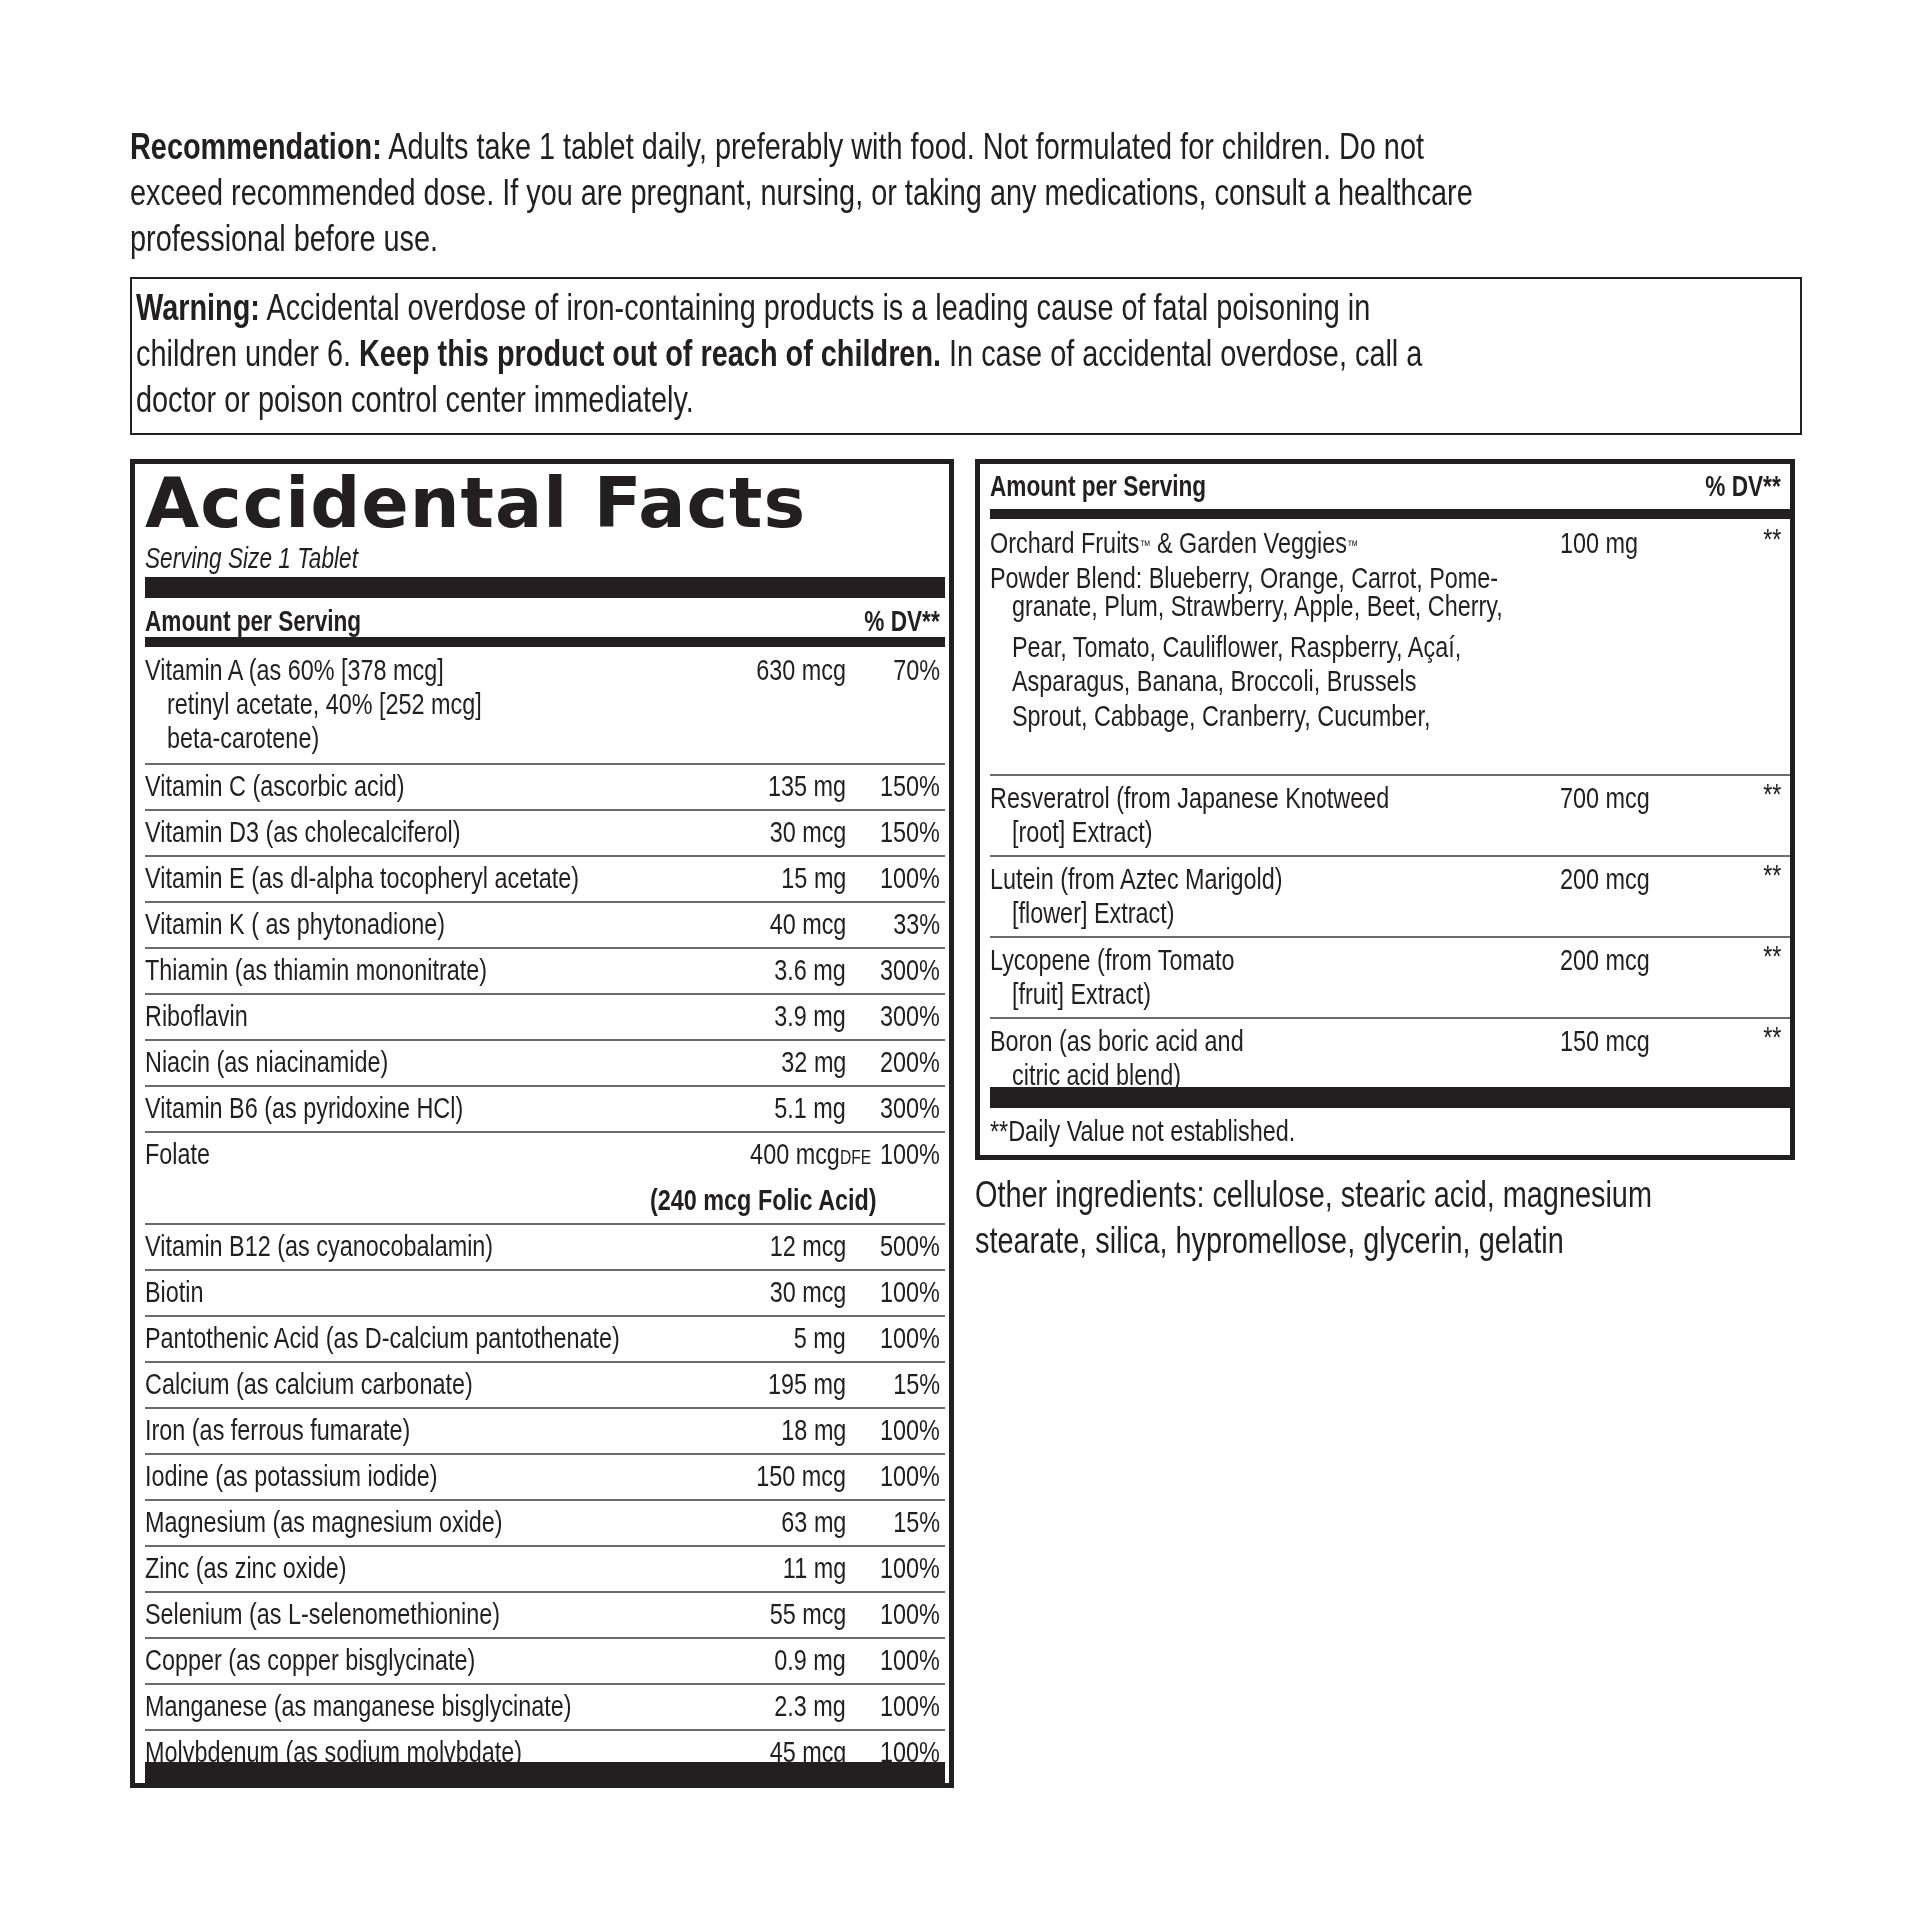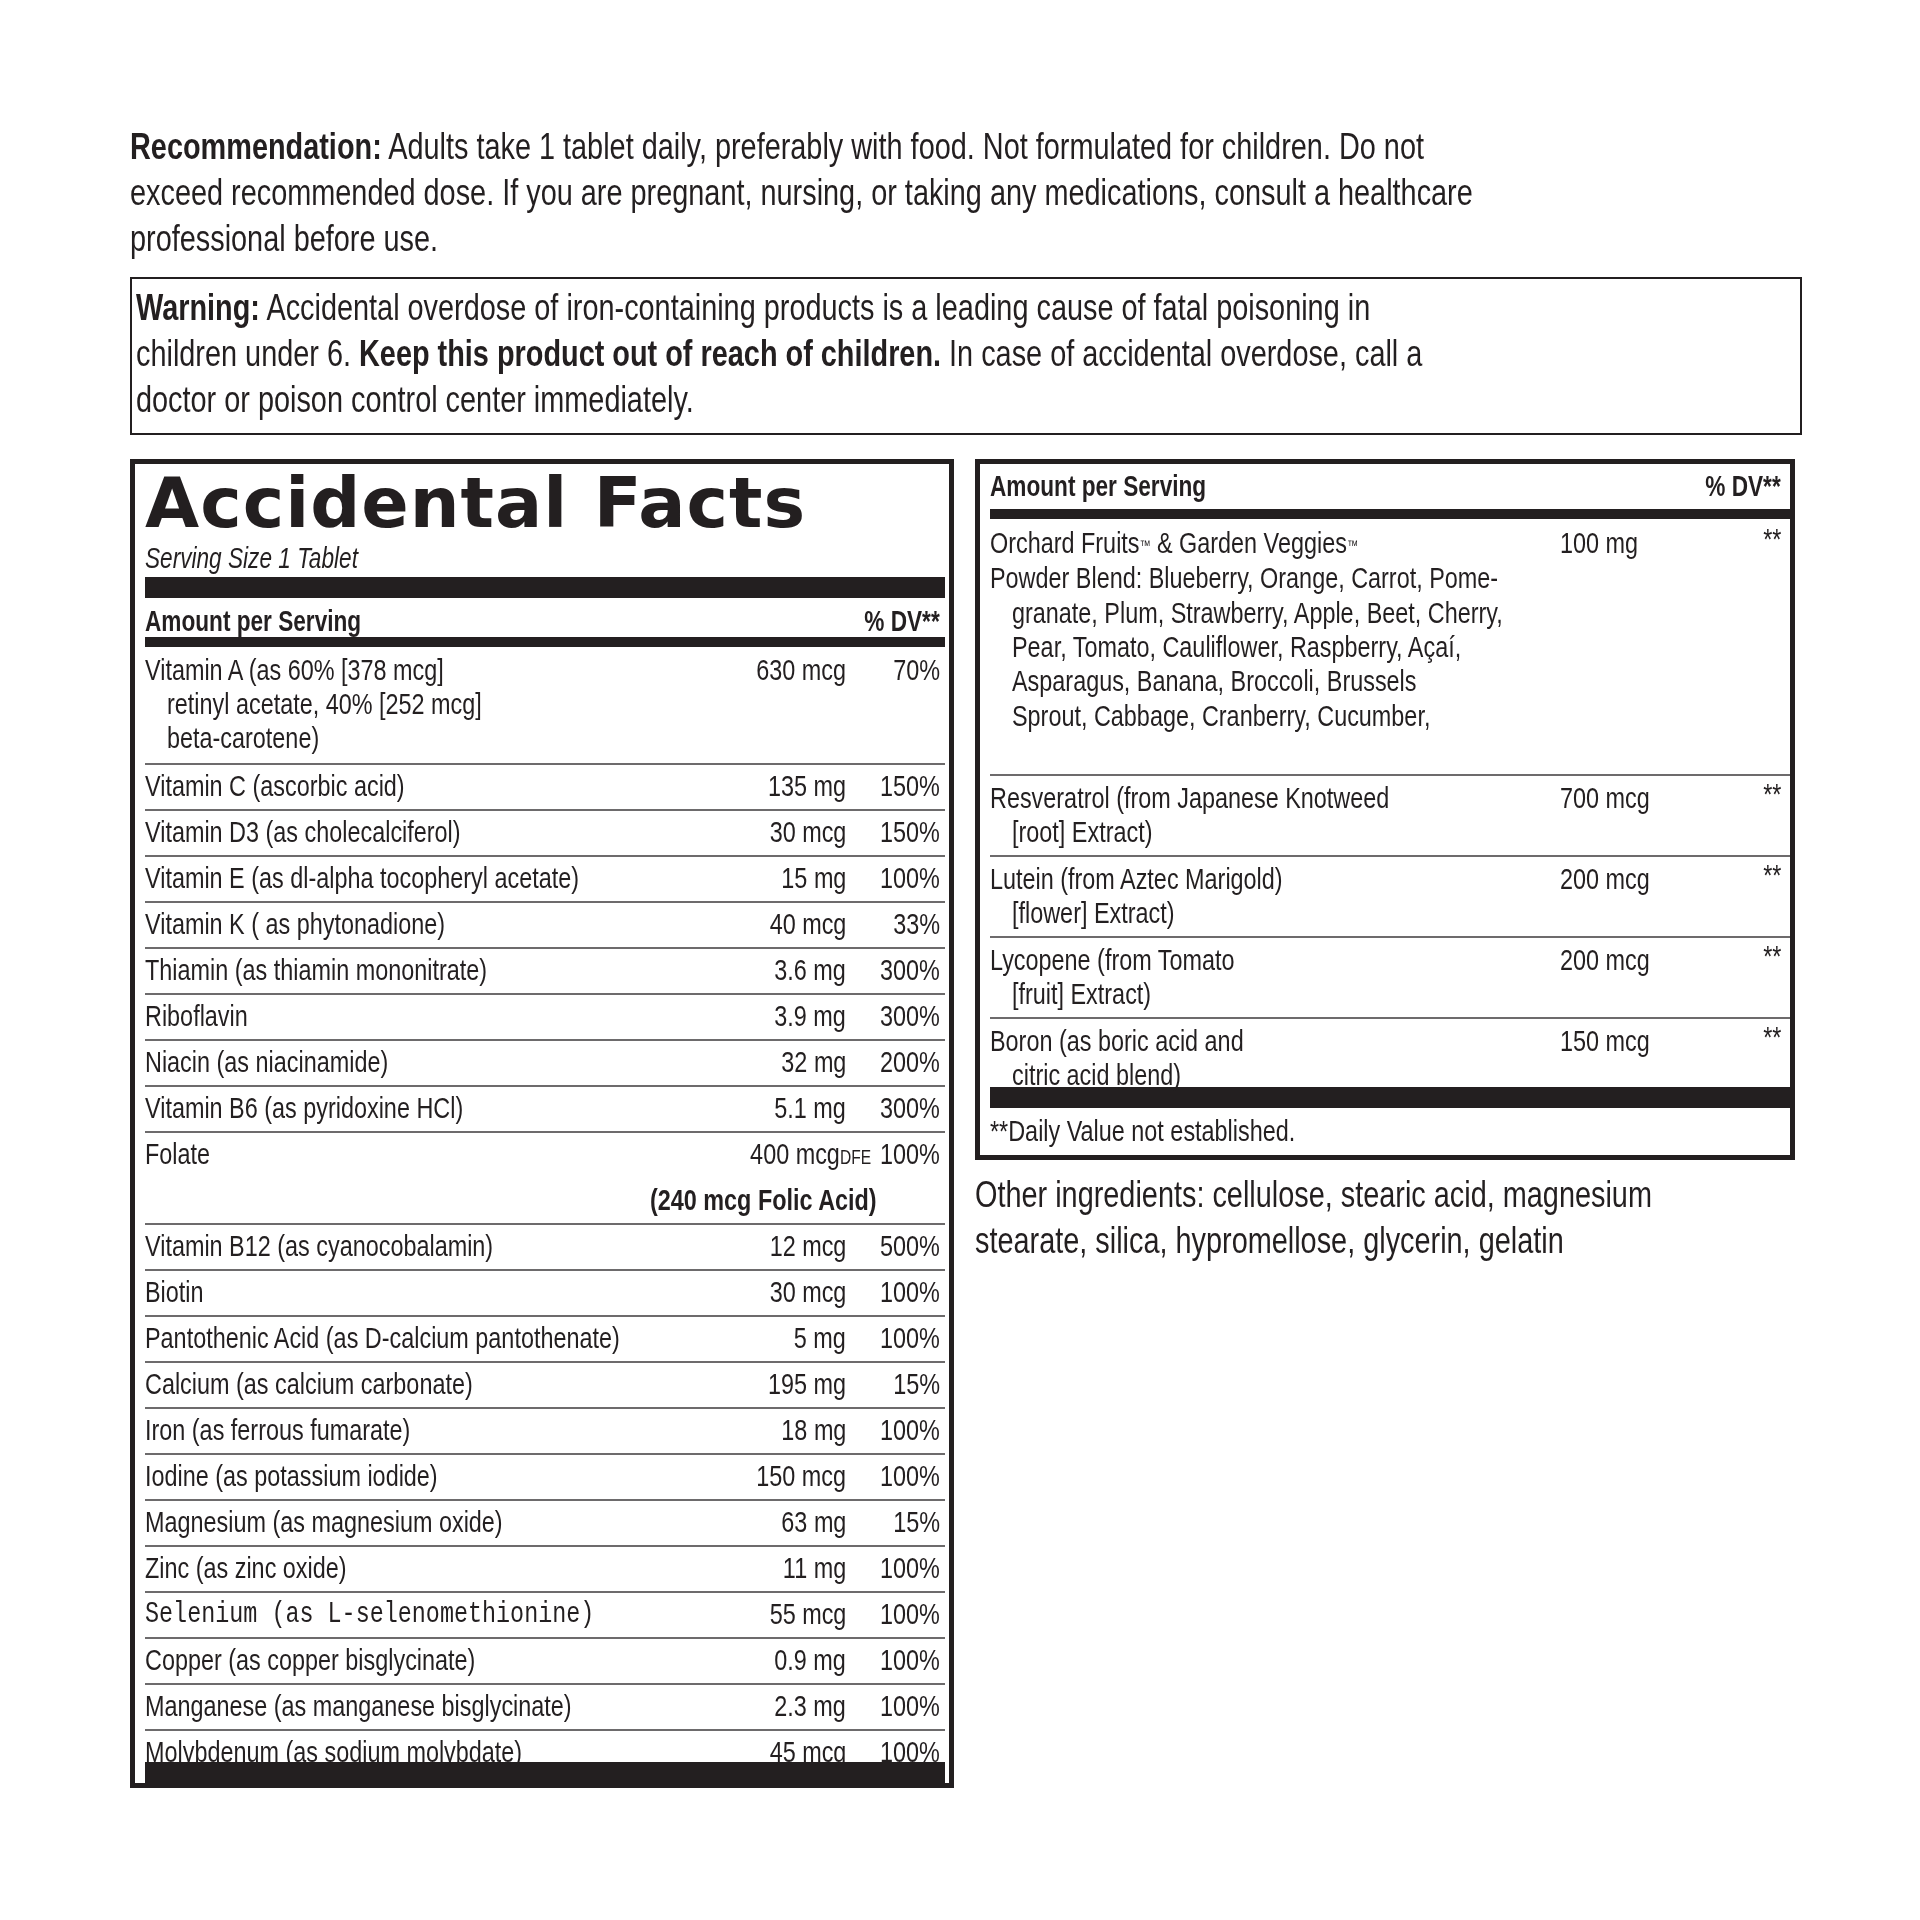--- a/index.html
+++ b/index.html
@@ -133,21 +133,21 @@
     <div class="cell" style="right: 9px; top: 995px;"><span class="condr">100%</span></div>
     <div class="rowline" style="width: 800px; top: 1035px;"></div>
     <div class="cell" style="left: 10px; top: 1041px;"><span class="cond">Magnesium (as magnesium oxide)</span></div>
     <div class="cell" style="right: 103px; top: 1041px;"><span class="condr"><span>63 mg</span></span></div>
     <div class="cell" style="right: 9px; top: 1041px;"><span class="condr">15%</span></div>
     <div class="rowline" style="width: 800px; top: 1081px;"></div>
     <div class="cell" style="left: 10px; top: 1087px;"><span class="cond">Zinc (as zinc oxide)</span></div>
     <div class="cell" style="right: 103px; top: 1087px;"><span class="condr"><span>11 mg</span></span></div>
     <div class="cell" style="right: 9px; top: 1087px;"><span class="condr">100%</span></div>
     <div class="rowline" style="width: 800px; top: 1127px;"></div>
-    <div class="cell" style="left: 10px; top: 1133px; font-family: Liberation Mono, monospace;"><span class="cond">Selenium (as L-selenomethionine)</span></div>
+    <div class="cell" style="left: 10px; top: 1133px;"><span class="cond">Selenium (as L-selenomethionine)</span></div>
     <div class="cell" style="right: 103px; top: 1133px;"><span class="condr"><span>55 mcg</span></span></div>
     <div class="cell" style="right: 9px; top: 1133px;"><span class="condr">100%</span></div>
     <div class="rowline" style="width: 800px; top: 1173px;"></div>
     <div class="cell" style="left: 10px; top: 1179px;"><span class="cond">Copper (as copper bisglycinate)</span></div>
     <div class="cell" style="right: 103px; top: 1179px;"><span class="condr"><span>0.9 mg</span></span></div>
     <div class="cell" style="right: 9px; top: 1179px;"><span class="condr">100%</span></div>
     <div class="rowline" style="width: 800px; top: 1219px;"></div>
     <div class="cell" style="left: 10px; top: 1225px;"><span class="cond">Manganese (as manganese bisglycinate)</span></div>
     <div class="cell" style="right: 103px; top: 1225px;"><span class="condr"><span>2.3 mg</span></span></div>
     <div class="cell" style="right: 9px; top: 1225px;"><span class="condr">100%</span></div>
@@ -161,21 +161,21 @@
   <div class="hdr" style="left:10px; top:5px;"><span class="cond">Amount per Serving</span></div>
   <div class="hdr" style="right:9px; top:5px;"><span class="condr">% DV**</span></div>
   <div class="bar" style="left:10px; width:800px; top:45px; height:10px;"></div>
 
   <div id="right-rows"></div>
 
   <div class="bar" style="left:10px; width:800px; top:623px; height:21px;"></div>
   <div class="cell" style="left:10px; top:650px;"><span class="cond">**Daily Value not established.</span></div>
 <div class="cell" style="left: 10px; top: 62px;"><span class="cond"><span>Orchard Fruits</span><sup class="tm">™</sup><span> &amp; Garden Veggies</span><sup class="tm">™</sup></span></div>
     <div class="cell" style="left: 10px; top: 96.5px;"><span class="cond">Powder Blend: Blueberry, Orange, Carrot, Pome-</span></div>
-    <div class="cell" style="left: 32px; top: 132px;"><span class="cond">granate, Plum, Strawberry, Apple, Beet, Cherry,</span></div>
+    <div class="cell" style="left: 32px; top: 125px;"><span class="cond">granate, Plum, Strawberry, Apple, Beet, Cherry,</span></div>
     <div class="cell" style="left: 32px; top: 200px;"><span class="cond">Asparagus, Banana, Broccoli, Brussels</span></div>
     <div class="cell" style="left: 32px; top: 165.5px;"><span class="cond">Pear, Tomato, Cauliflower, Raspberry, Açaí,</span></div>
     <div class="cell" style="left: 32px; top: 234.5px;"><span class="cond">Sprout, Cabbage, Cranberry, Cucumber,</span></div>
     <div class="cell" style="left: 580px; top: 62px; text-align: center;"><span class="cond">100 mg</span></div>
     <div class="cell" style="right: 9px; top: 58px;"><span class="condr">**</span></div>
     <div class="rowline" style="width: 800px; top: 310px;"></div>
     <div class="cell" style="left: 10px; top: 317px;"><span class="cond">Resveratrol (from Japanese Knotweed</span></div>
     <div class="cell" style="left: 32px; top: 351px;"><span class="cond">[root] Extract)</span></div>
     <div class="cell" style="left: 580px; top: 317px;"><span class="cond">700 mcg</span></div>
     <div class="cell" style="right: 9px; top: 313px;"><span class="condr">**</span></div>

